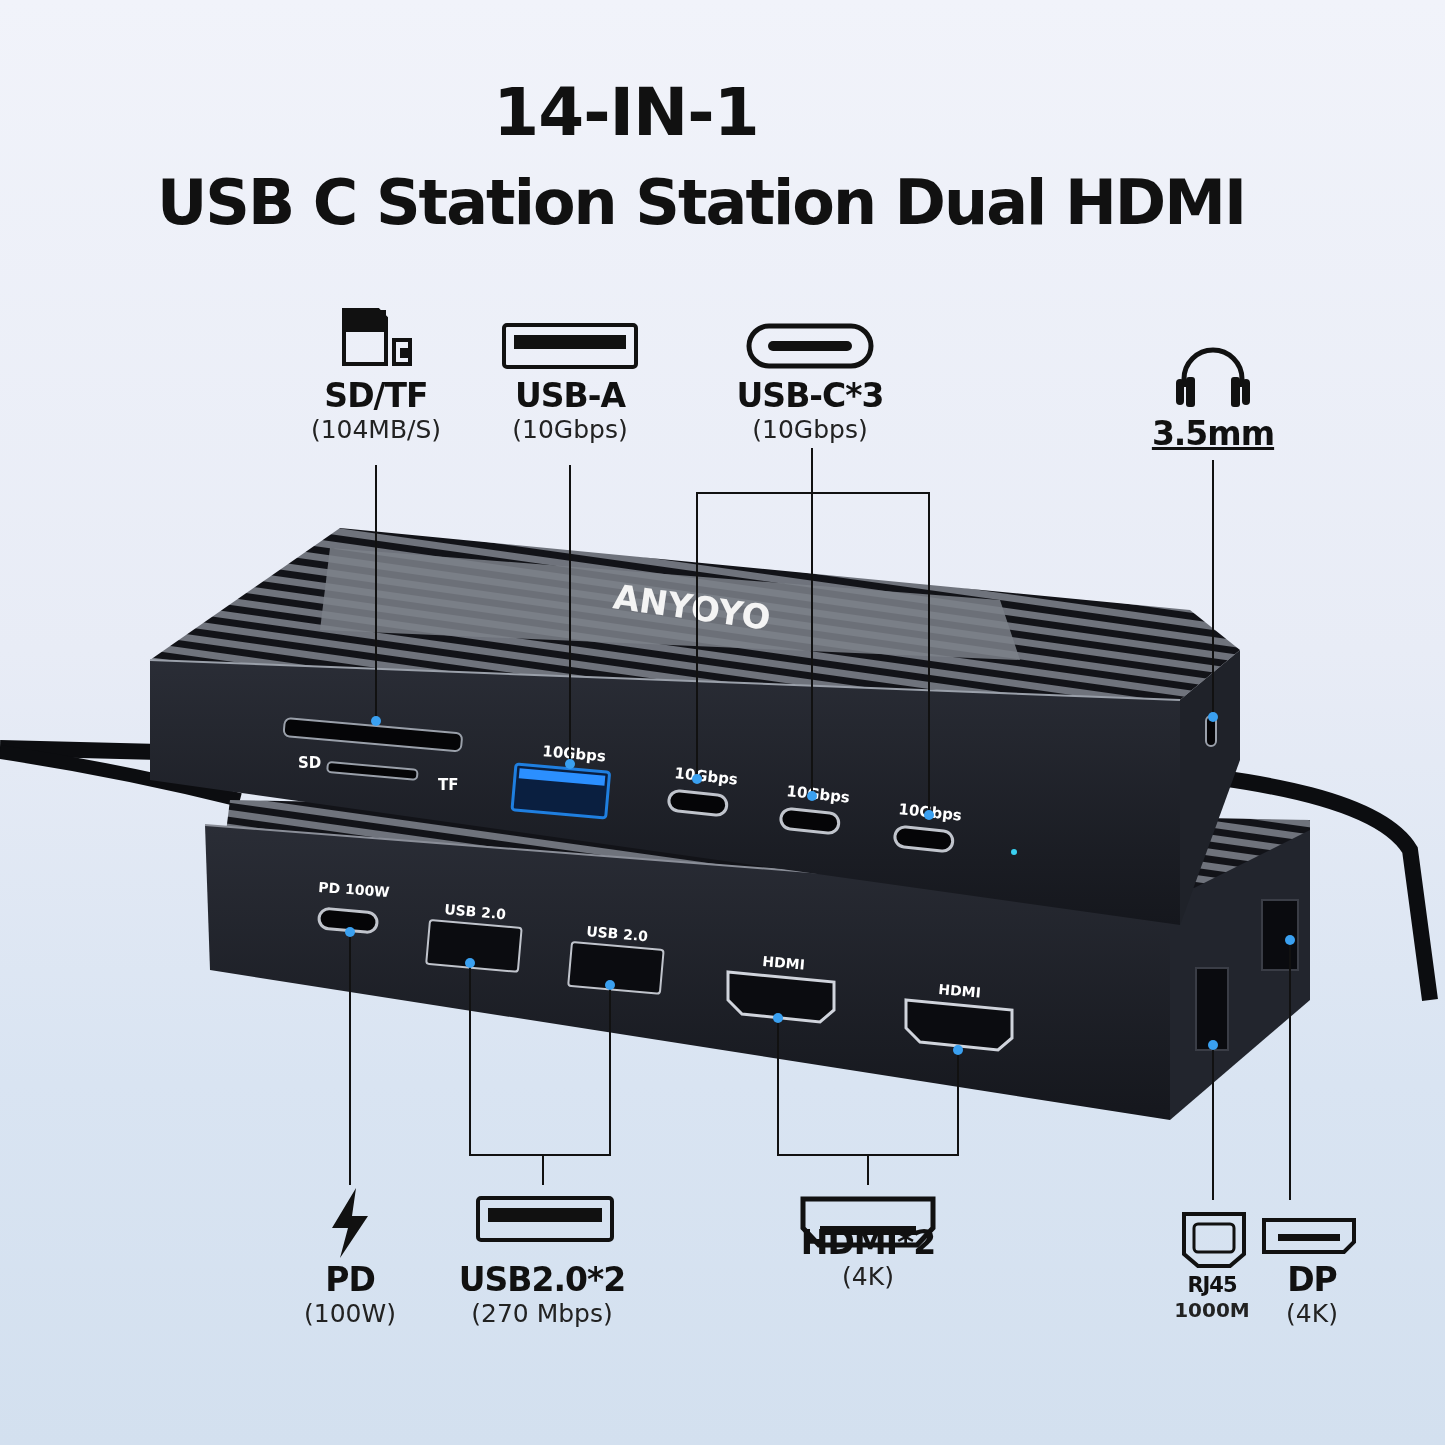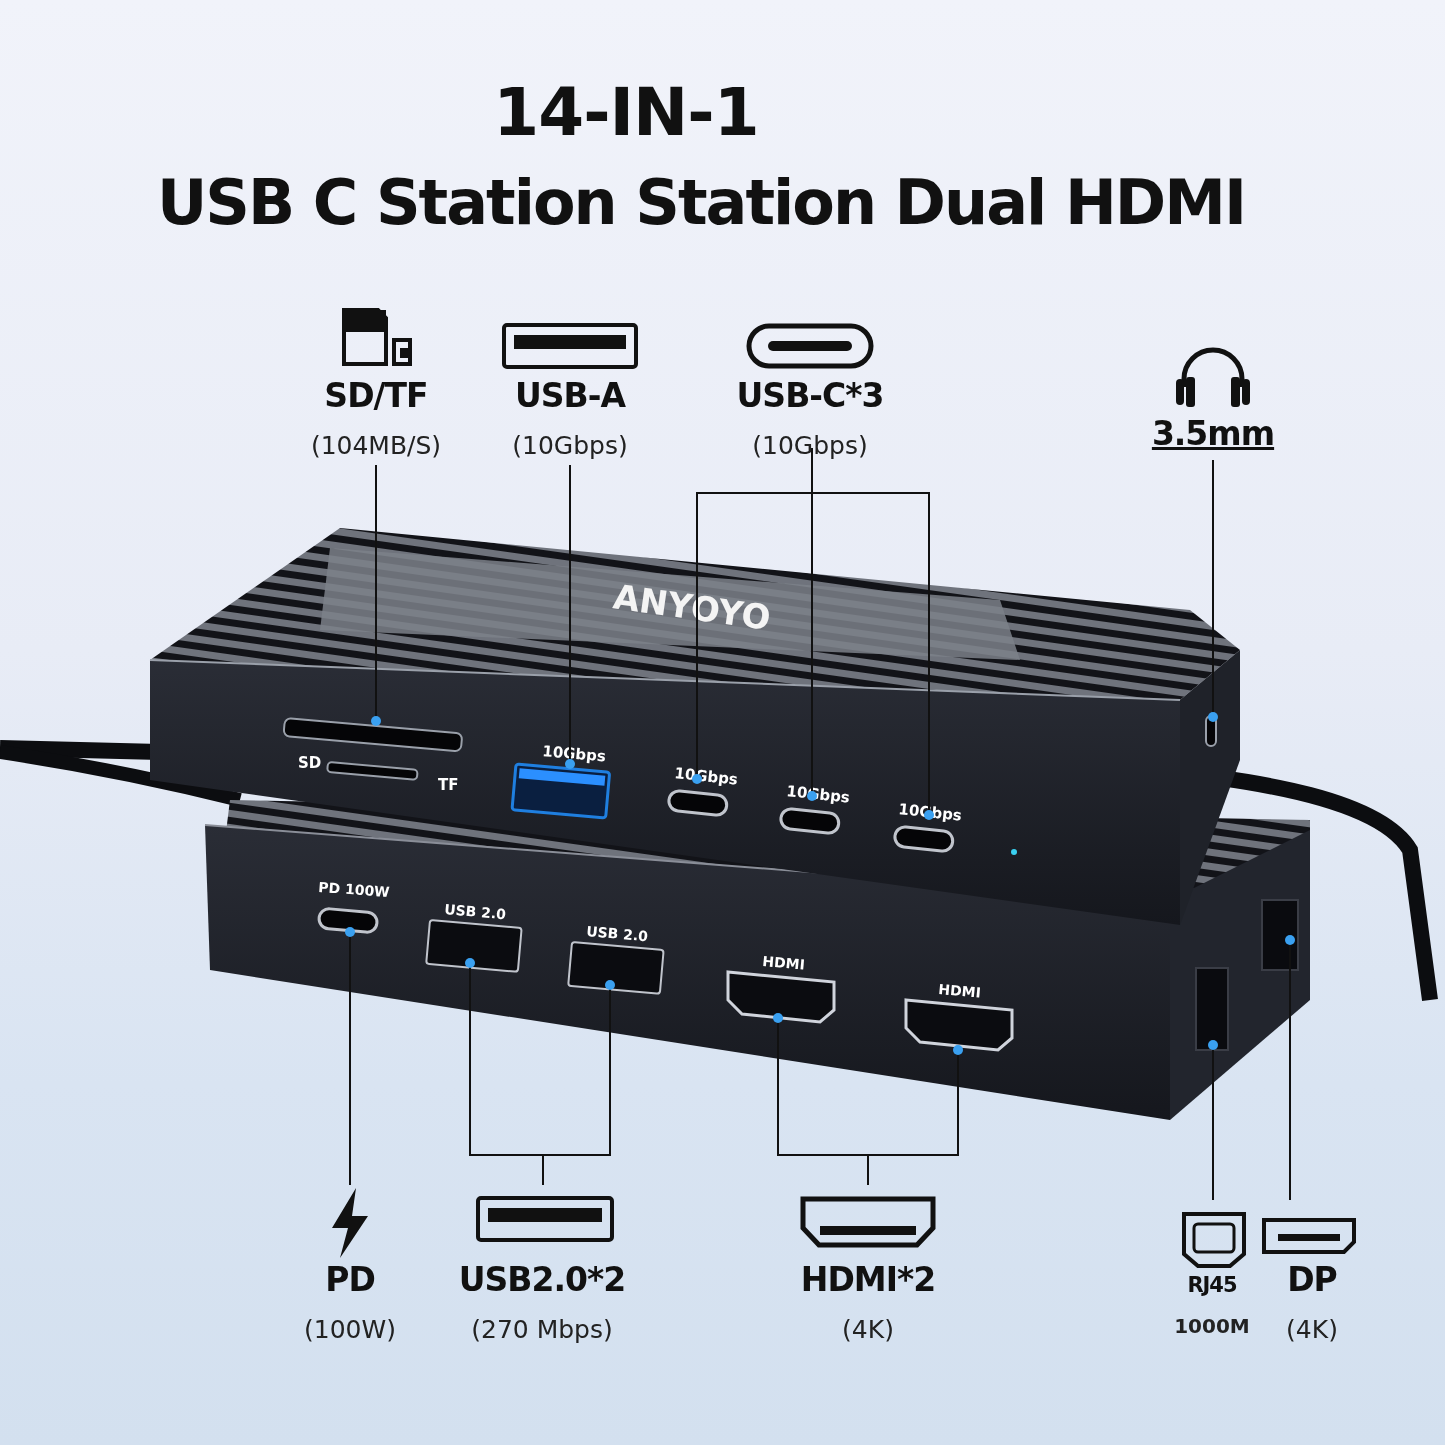--- a/index.html
+++ b/index.html
@@ -13,21 +13,21 @@
   .title1 {
     left: 0; width: 1252px; top: 80px; text-align: center;
     font-size: 66px; font-weight: bold; letter-spacing: -1px; line-height: 1;
   }
   .title2 {
     left: 0; width: 1402px; top: 172px; text-align: center;
     font-size: 62px; font-weight: bold; letter-spacing: -2px; line-height: 1;
   }
   .lbl { text-align: center; line-height: 1.1; }
   .lbl .name { font-weight: bold; font-size: 33px; letter-spacing: -1px; display: block; }
-  .lbl .spec { font-size: 25px; color: #222; display: block; margin-top: 18px; }
+  .lbl .spec { font-size: 25px; color: #222; display: block; margin-top: 2px; }
   .lbl .spec.small { font-size: 20px; font-weight: bold; }
   svg { position: absolute; overflow: visible; }
   .dot { fill: #3aa0f0; }
   .port-text { fill: #fff; font-family: "DejaVu Sans", "Liberation Sans", sans-serif; font-weight: bold; }
 </style>
 </head>
 <body>
 
 <div class="abs title1">14-IN-1</div>
 <div class="abs title2">USB C Station Station Dual HDMI</div>
@@ -187,21 +187,21 @@
 </svg>
 
 <div class="abs lbl" style="left:270px;top:1262px;width:160px;">
   <span class="name">PD</span>
   <span class="spec">(100W)</span>
 </div>
 <div class="abs lbl" style="left:442px;top:1262px;width:200px;text-align:center;">
   <span class="name">USB2.0*2</span>
   <span class="spec">(270 Mbps)</span>
 </div>
-<div class="abs lbl" style="left:778px;top:1262px;width:180px;">
+<div class="abs lbl" style="left:778px;top:1225px;width:180px;">
   <span class="name">HDMI*2</span>
   <span class="spec">(4K)</span>
 </div>
 <div class="abs lbl" style="left:1164px;top:1274px;width:96px;">
   <span class="name" style="font-size:21px;">RJ45</span>
   <span class="spec small">1000M</span>
 </div>
 <div class="abs lbl" style="left:1262px;top:1262px;width:100px;">
   <span class="name">DP</span>
   <span class="spec">(4K)</span>

